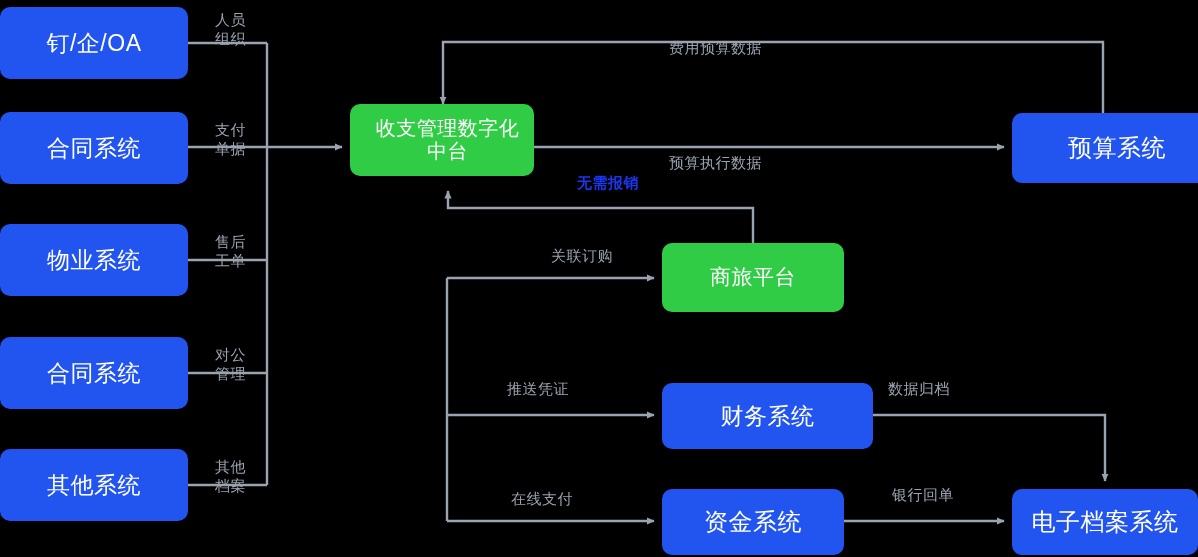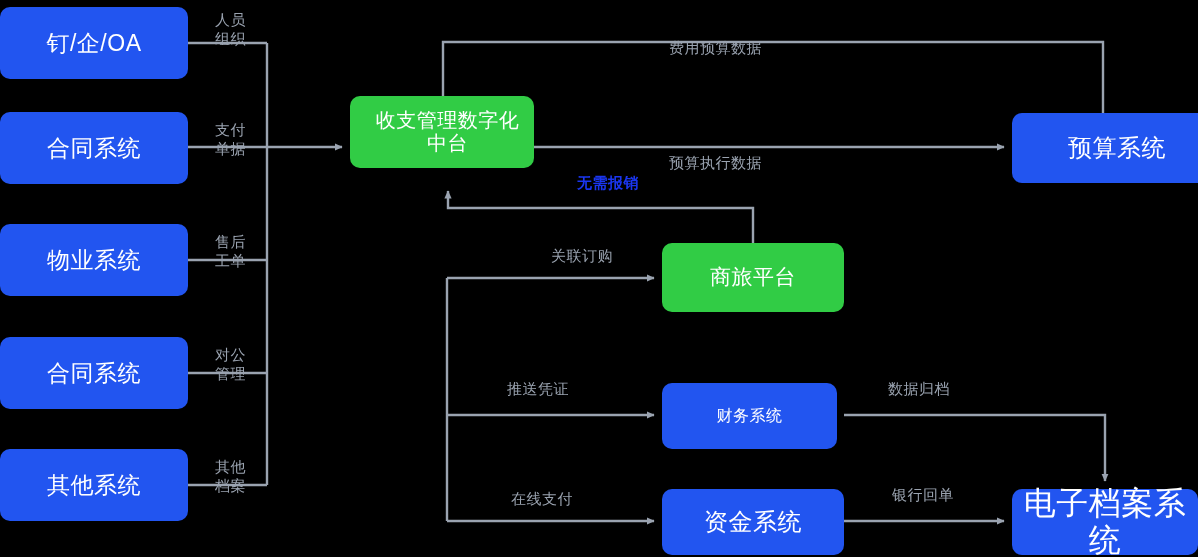--- a/index.html
+++ b/index.html
@@ -24,26 +24,26 @@
   .node.blue{background:#2255f0;}
   .node.green{background:#31cc45;}
 
   .src-node{width:188px;height:72px;left:0;font-size:23px;}
   .n-ding   {top:7px;}
   .n-fee    {top:112px;}
   .n-prop   {top:224px;}
   .n-contr  {top:337px;}
   .n-other  {top:449px;}
 
-  .n-hub    {left:350px;top:96px;width:184px;height:72px;font-size:20px;padding-left:11px;}
+  .n-hub    {left:350px;top:104px;width:184px;height:72px;font-size:20px;padding-left:11px;}
   .n-budget {left:1012px;top:113px;width:210px;height:70px;font-size:24px;}
   .n-travel {left:662px;top:243px;width:182px;height:69px;font-size:21px;}
-  .n-finance{left:662px;top:383px;width:175px;height:66px;font-size:16px;}
+  .n-finance{left:662px;top:383px;width:211px;height:66px;font-size:23px;}
   .n-fund   {left:662px;top:489px;width:182px;height:66px;font-size:24px;}
-  .n-archive{left:1012px;top:489px;width:186px;height:66px;font-size:32px;}
+  .n-archive{left:1012px;top:489px;width:186px;height:66px;font-size:24px;}
 
   .elabel{
     position:absolute;
     color:#9aa3b0;
     font-size:15px;
     white-space:pre-line;
     text-align:center;
     line-height:1.28;
     letter-spacing:.5px;
     pointer-events:none;

